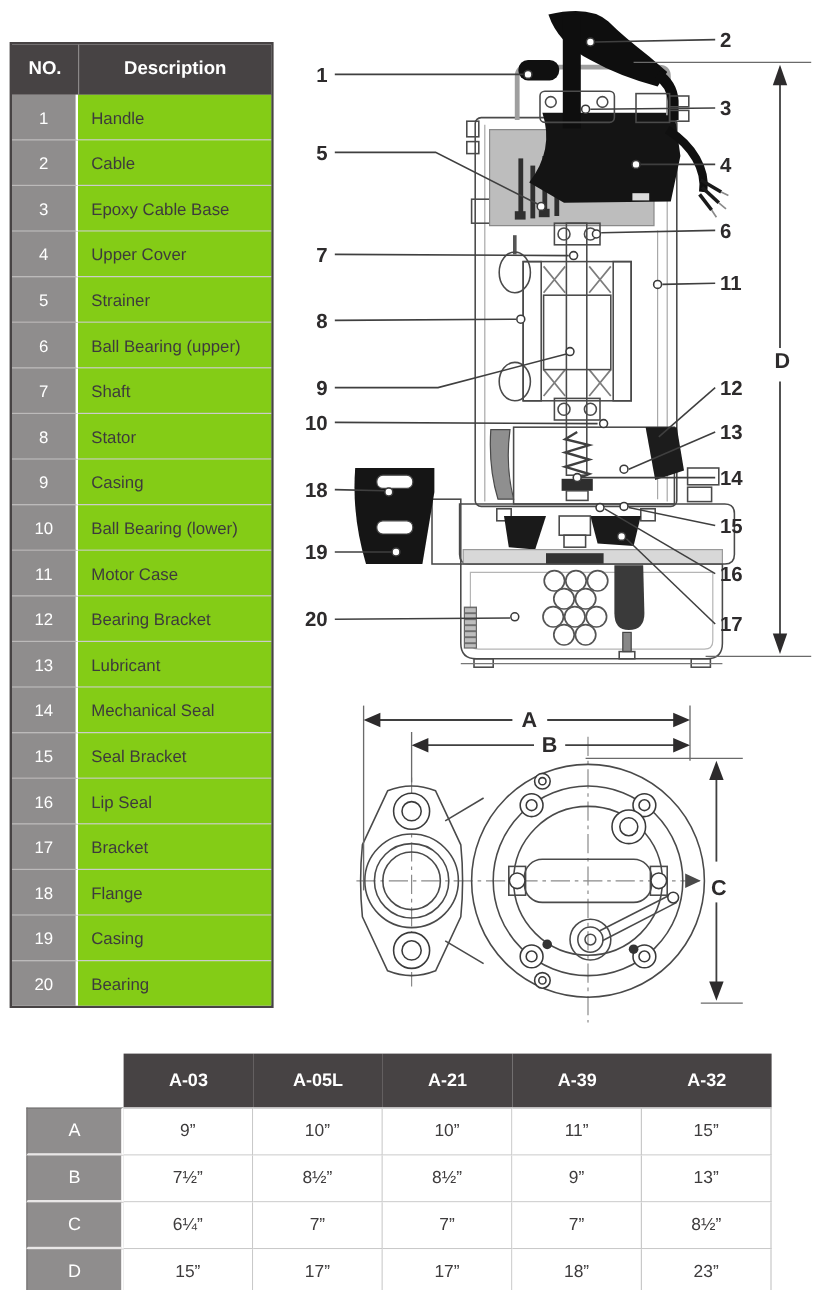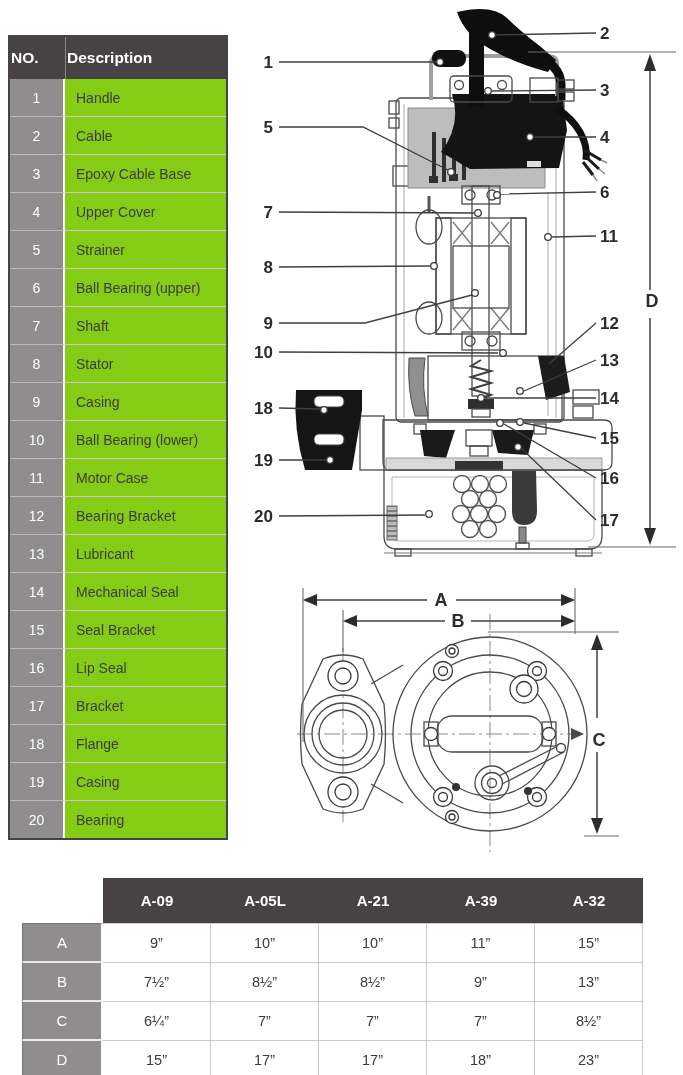--- a/index.html
+++ b/index.html
@@ -3,21 +3,21 @@
 <meta charset="utf-8">
 <style>
   html,body{margin:0;padding:0;background:#fff;}
   .page{position:relative;width:683px;height:1075px;background:#fff;overflow:hidden;
         font-family:"Liberation Sans",sans-serif;}
 
   
   table.parts{position:absolute;left:8px;top:35px;width:220px;
     border-collapse:separate;border-spacing:0;border:2px solid #474344;table-layout:fixed;}
   table.parts th{background:#474344;color:#fff;font-size:15.5px;font-weight:bold;
-    height:40px;text-align:left;vertical-align:middle;}
+    height:40px;text-align:center;vertical-align:middle;}
   table.parts th.desc-h{border-left:1.5px solid #8b8888;}
   table.parts col.no-col{width:55px;}
   table.parts td{height:35px;vertical-align:middle;font-size:14px;}
   table.parts td.no{background:#8f8d8d;color:#fff;text-align:center;
     border-right:2px solid #fff;border-bottom:1px solid #bcbaba;}
   table.parts td.desc{background:#84cc16;color:#3d3b3c;padding-left:11px;
     border-bottom:1px solid #cbcbcb;}
   table.parts tr:last-child td{border-bottom:none;}
 
   
@@ -461,21 +461,21 @@
       <col class="corner-col">
       <col class="model-col">
         <col class="model-col">
         <col class="model-col">
         <col class="model-col">
         <col class="model-col">
     </colgroup>
     <thead>
       <tr>
         <th class="corner"></th>
-      <th class="model">A-09</th>
+      <th class="model">A-03</th>
           <th class="model">A-05L</th>
           <th class="model">A-21</th>
           <th class="model">A-39</th>
           <th class="model">A-32</th>
         </tr>
     </thead>
     <tbody>
         <tr>
           <td class="rowlabel">A</td>
           <td class="val">9”</td>

